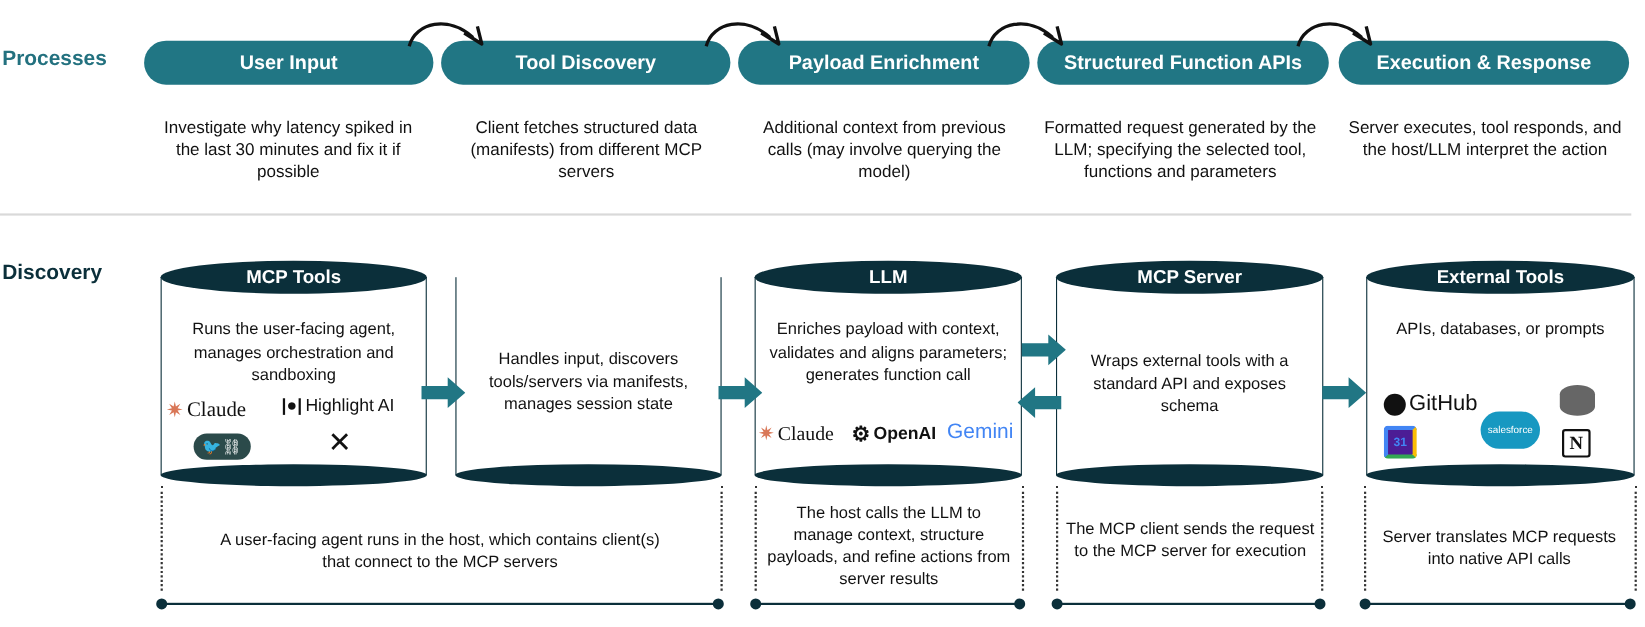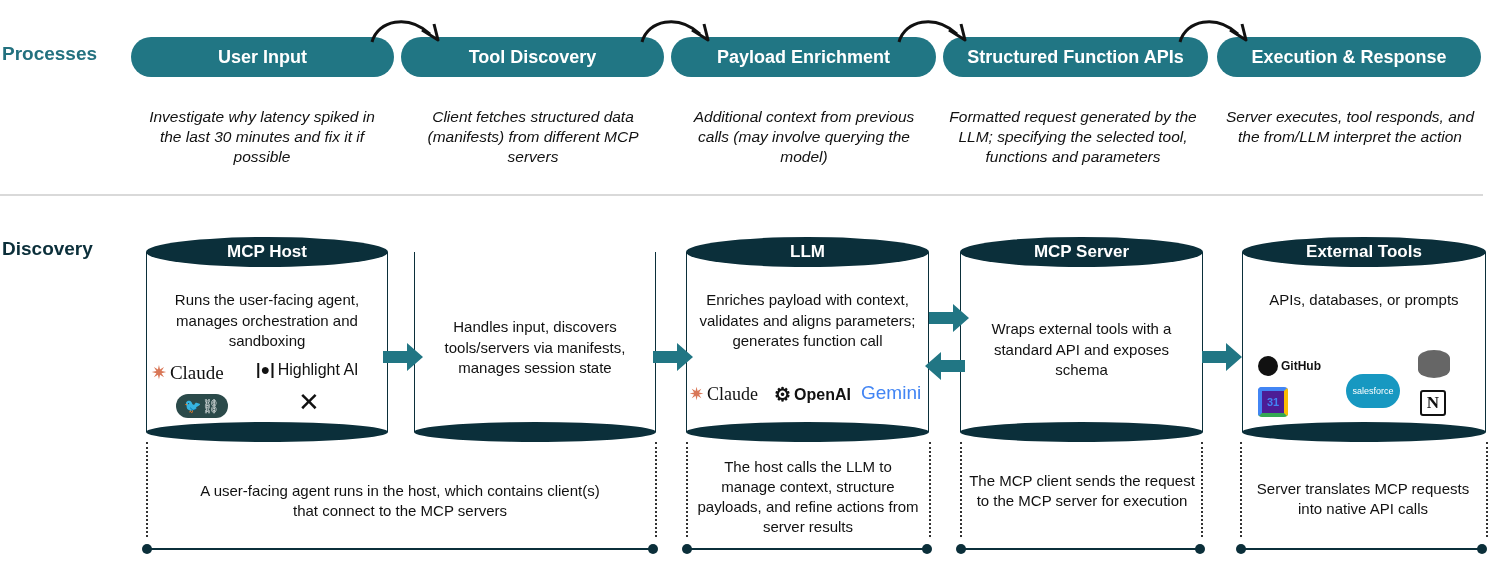--- a/index.html
+++ b/index.html
@@ -5,21 +5,21 @@
   * { box-sizing: border-box; margin: 0; padding: 0; }
   body { width: 1495px; height: 570px; background: #ffffff; position: relative; overflow: hidden;
          font-family: "Liberation Sans", sans-serif; color: #111; }
   .section-label { position: absolute; font-weight: bold; font-size: 19px; }
   .section-label.proc { left: 2px; top: 43px; color: #23717f; }
   .section-label.comp { left: 2px; top: 238px; color: #0b2f3a; }
   .divider { position: absolute; left: 0; top: 194px; width: 1483px; height: 2px; background: #d9d9d9; }
 
   .pill { position: absolute; top: 37px; height: 40px; border-radius: 20px; background: #217684;
           color: #fff; font-weight: bold; font-size: 18px; display: flex; align-items: center; justify-content: center; }
-  .pdesc { position: absolute; top: 107px; width: 250px; text-align: center; font-style: italic;
+  .pdesc { position: absolute; top: 107px; width: 250px; text-align: center; 
            font-size: 15.5px; line-height: 20px; color: #111; }
   .curve { position: absolute; top: 10px; width: 90px; height: 40px; overflow: visible; }
 
   .cyl { position: absolute; top: 237px; height: 205px; }
   .cyl .body { position: absolute; left: 0; right: 0; top: 15px; bottom: 10px;
                border-left: 1.5px solid #0b2f3a; border-right: 1.5px solid #0b2f3a; background: #fff; }
   .cyl .top { position: absolute; left: 0; right: 0; top: 0; height: 30px; border-radius: 50%;
               background: #0b2f3a; color: #fff; font-weight: bold; font-size: 17px;
               display: flex; align-items: center; justify-content: center; }
   .cyl .bottom { position: absolute; left: 0; right: 0; bottom: 0; height: 20px; border-radius: 50%; background: #0b2f3a; }
@@ -61,25 +61,25 @@
 </svg>
 <svg class="curve" style="left:1176px" viewBox="0 0 90 40">
   <path d="M4 32 C 10 10, 40 4, 62 24" fill="none" stroke="#111" stroke-width="3"></path>
   <path d="M54 20 L 70 30 L 66 14" fill="none" stroke="#111" stroke-width="3" stroke-linejoin="round"></path>
 </svg>
 
 <div class="pdesc" style="left:137px">Investigate why latency spiked in the last 30 minutes and fix it if possible</div>
 <div class="pdesc" style="left:408px">Client fetches structured data (manifests) from different MCP servers</div>
 <div class="pdesc" style="left:679px">Additional context from previous calls (may involve querying the model)</div>
 <div class="pdesc" style="left:948px">Formatted request generated by the LLM; specifying the selected tool, functions and parameters</div>
-<div class="pdesc" style="left:1225px">Server executes, tool responds, and the from/LLM interpret the action</div>
+<div class="pdesc" style="left:1225px">Server executes, tool responds, and the host/LLM interpret the action</div>
 
 <div class="cyl" style="left:146px;width:242px">
   <div class="body"></div>
-  <div class="top">MCP Host</div>
+  <div class="top">MCP Tools</div>
   <div class="bottom"></div>
   <div class="desc" style="top:53px">Runs the user-facing agent, manages orchestration and sandboxing</div>
   <div class="logo" style="left:5px;top:124px;font-family:'Liberation Serif',serif;font-size:19px">
     <span style="color:#d97757">✷</span>
       <span>Claude</span>
   </div>
   <div class="logo" style="left:110px;top:124px;font-size:16px">
     <span style="font-weight:bold">|●|</span>
       <span>Highlight AI</span>
   </div>
@@ -114,21 +114,21 @@
   <div class="top">MCP Server</div>
   <div class="bottom"></div>
   <div class="desc" style="top:82px">Wraps external tools with a standard API and exposes schema</div>
 </div>
 
 <div class="cyl" style="left:1242px;width:244px">
   <div class="body"></div>
   <div class="top">External Tools</div>
   <div class="bottom"></div>
   <div class="desc" style="top:53px">APIs, databases, or prompts</div>
-  <div class="logo" style="left:16px;top:119px;font-weight:bold;font-size:12px">
+  <div class="logo" style="left:16px;top:119px;font-weight:normal;font-size:20px">
     <span style="display:inline-block;width:20px;height:20px;border-radius:50%;background:#111"></span>
       <span>GitHub</span>
   </div>
   <div class="logo" style="left:104px;top:137px;width:54px;height:34px;border-radius:17px;background:#1798c1;color:#fff;font-size:9px;justify-content:center">salesforce</div>
   <div class="logo" style="left:16px;top:150px;width:30px;height:30px;border-radius:4px;background:#4c1d95;border:4px solid #4285f4;border-right-color:#fbbc04;border-bottom-color:#34a853;justify-content:center;font-size:11px;font-weight:bold;color:#4285f4">31</div>
   <div class="logo" style="left:176px;top:113px;width:32px;height:28px;border-radius:50%/30%;background:#666"></div>
   <div class="logo" style="left:178px;top:153px;width:26px;height:26px;border:2.5px solid #111;border-radius:3px;justify-content:center;font-family:'Liberation Serif',serif;font-weight:bold;font-size:17px">N</div>
 </div>
 
 <svg class="arrow" style="left:383px;top:342px" viewBox="0 0 40 30">

